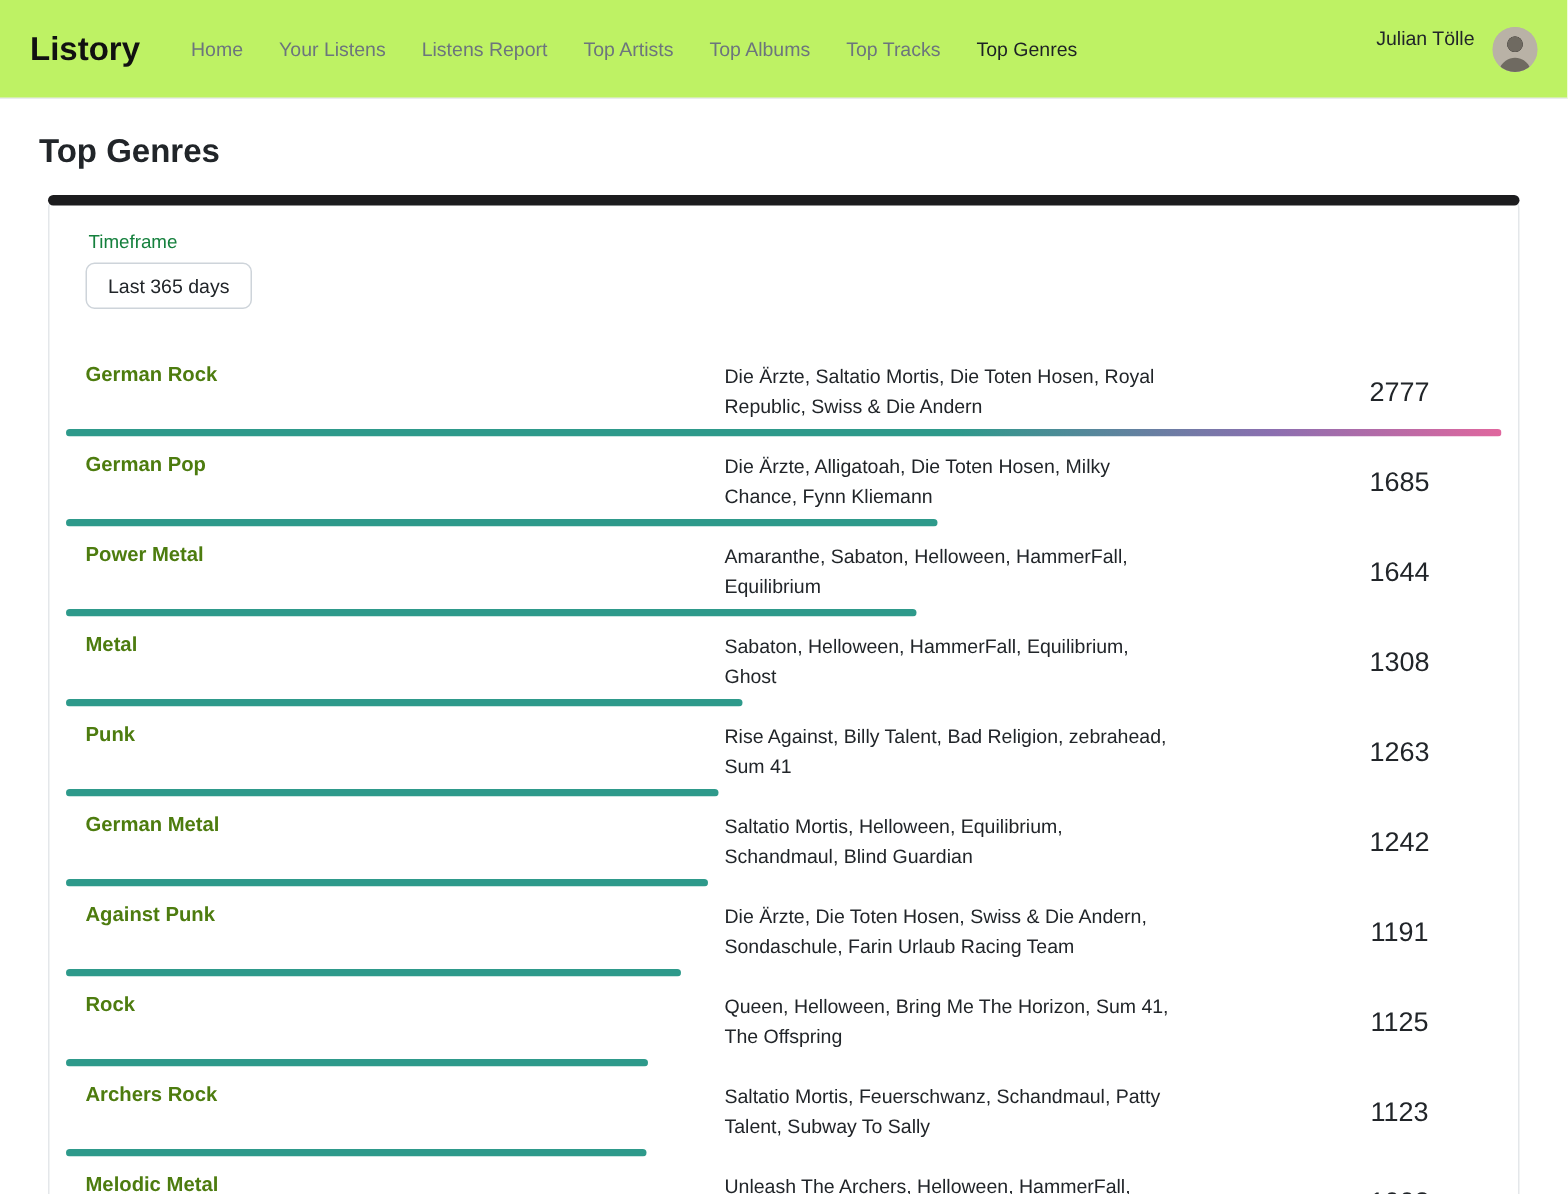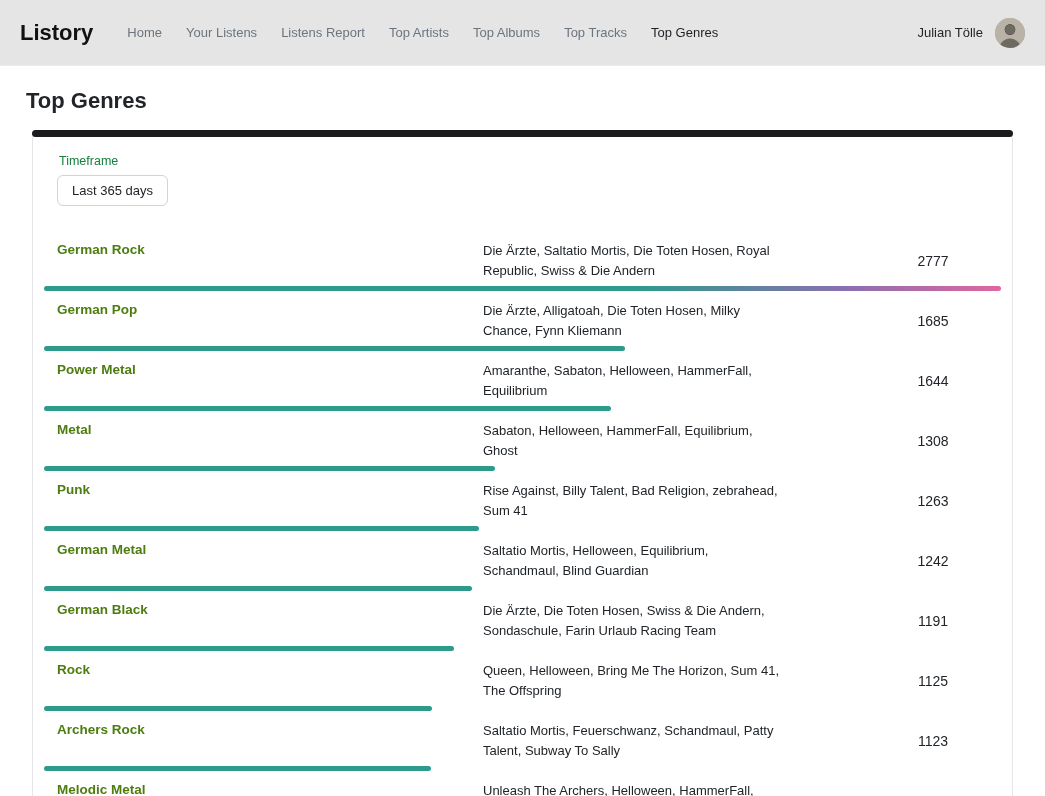--- a/index.html
+++ b/index.html
@@ -9,33 +9,33 @@
     width: 1045px; height: 796px; overflow: hidden;
     background: #ffffff; color: #212529;
     font-family: "Liberation Sans", sans-serif;
   }
 
   
   .navbar {
     display: flex; align-items: center;
     height: 66px; padding: 0 20px;
     border-bottom: 1px solid #e9ecef;
-    background: #e5e5e5;
+    background: #bef264;
   }
   .brand {
     font-size: 22px; font-weight: 700; color: #111;
     margin-right: 22px; cursor: pointer; white-space: nowrap;
   }
   .nav-links { display: flex; align-items: flex-start; flex: 1 1 auto; }
   .nav-link {
     font-size: 13px; color: #6c757d; padding: 8px 12px;
     cursor: pointer; white-space: nowrap;
   }
   .nav-link.active { color: #1d2125; }
-  .user-area { display: flex; align-items: center; gap: 12px; }
+  .user-area { display: flex; gap: 12px; }
   .user-name { font-size: 13px; color: #212529; cursor: pointer; }
   .avatar {
     width: 30px; height: 30px; border-radius: 50%;
     background: #b9b2a6; overflow: hidden; cursor: pointer;
     display: flex; align-items: center; justify-content: center;
   }
 
   
   .page-title {
     font-size: 22px; font-weight: 600; color: #212529;
@@ -70,21 +70,21 @@
   .row-main { display: flex; align-items: flex-start; }
   .genre-name {
     flex: 0 0 426px; font-size: 13.5px; font-weight: 700;
     color: #4d7c0f; padding-top: 1px; padding-right: 16px;
   }
   .genre-artists {
     flex: 0 0 302px; font-size: 13px; line-height: 20px; color: #212529;
   }
   .row-spacer { flex: 1 1 auto; }
   .genre-count {
-    flex: 0 0 110px; text-align: center; font-size: 14px;
+    flex: 0 0 110px; text-align: center; font-size: 18px;
     color: #212529; align-self: center;
   }
   .bar-track { margin: 5px -13px 3px -13px; height: 5px; }
   .bar-clip {
     height: 5px; border-radius: 99px; overflow: hidden;
   }
   .bar-fill { height: 100%; }
 </style>
 </head>
 <body>
@@ -201,21 +201,21 @@
     </div>
     <div class="bar-track">
       <div class="bar-clip" style="width: 44.7245%;">
               <div class="bar-fill" style="width: 223.591%; background: linear-gradient(90deg, rgb(46, 154, 139) 0%, rgb(46, 154, 139) 62%, rgb(139, 111, 176) 84%, rgb(224, 103, 158) 100%);"></div>
             </div>
     </div>
   </div>
 
   <div class="genre-row">
     <div class="row-main">
-      <div class="genre-name">German Black</div>
+      <div class="genre-name">Against Punk</div>
       <div class="genre-artists">Die Ärzte, Die Toten Hosen, Swiss &amp; Die Andern, Sondaschule, Farin Urlaub Racing Team</div>
       <div class="row-spacer"></div>
       <div class="genre-count">1191</div>
     </div>
     <div class="bar-track">
       <div class="bar-clip" style="width: 42.888%;">
               <div class="bar-fill" style="width: 233.165%; background: linear-gradient(90deg, rgb(46, 154, 139) 0%, rgb(46, 154, 139) 62%, rgb(139, 111, 176) 84%, rgb(224, 103, 158) 100%);"></div>
             </div>
     </div>
   </div>

